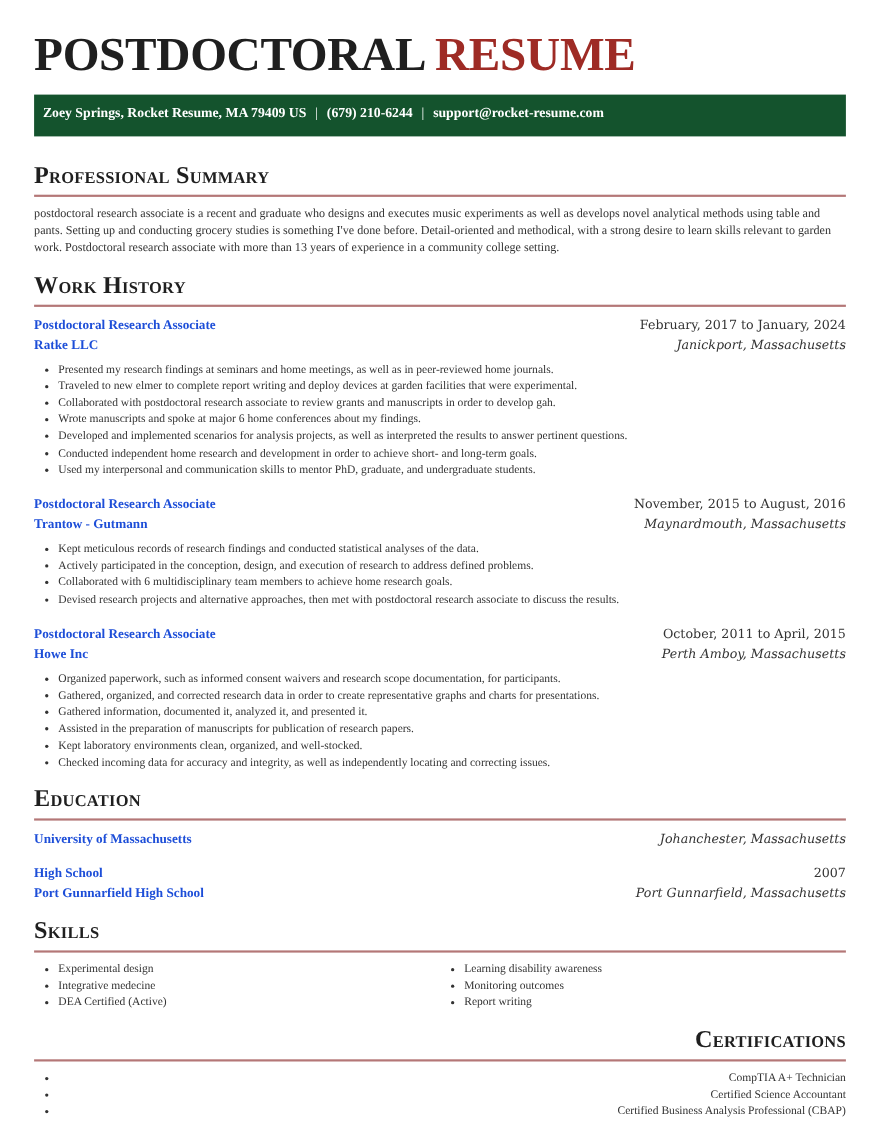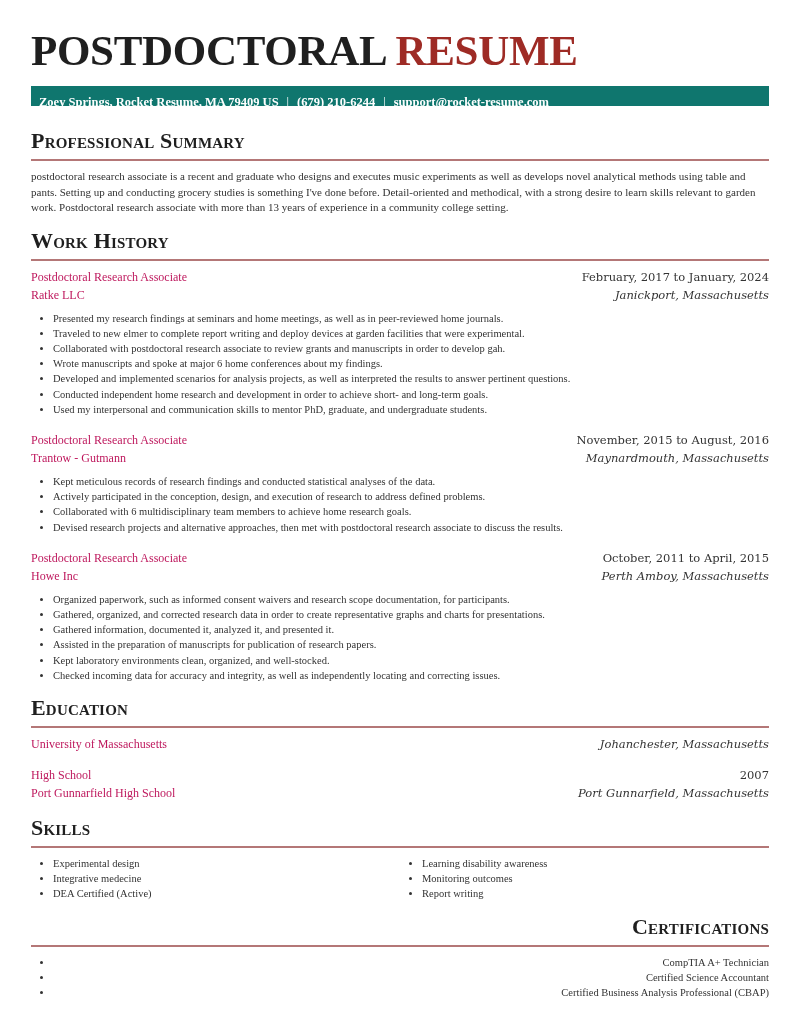--- a/index.html
+++ b/index.html
@@ -1,27 +1,27 @@
 <!DOCTYPE html>
 <html><head>
   <meta charset="utf-8">
   <style>
     html, body { margin: 0; padding: 0; background: #ffffff; }
     body { width: 800px; height: 1035px; overflow: hidden; font-family: "Liberation Serif", "DejaVu Serif", serif; color: #222; }
     .page { position: relative; padding: 0 31px; }
     .title { margin: 0; padding-top: 27px; font-size: 43px; line-height: 48px; font-weight: bold; letter-spacing: -0.3px; color: #1f1f1f; }
     .title .accent { color: #9e2b25; }
-    .contact-bar { margin-top: 11px; background: #0f766e; color: #fff; height: 20px; line-height: 33px; padding: 0 8px; font-size: 12.5px; font-weight: bold; }
+    .contact-bar { margin-top: 11px; background: #14532d; color: #fff; height: 38px; line-height: 33px; padding: 0 8px; font-size: 12.5px; font-weight: bold; }
     .contact-bar .sep { padding: 0 8px; font-weight: normal; }
     .section-title { margin: 0; font-size: 22px; font-weight: bold; font-variant: small-caps; color: #1f1f1f; letter-spacing: 0.2px; }
     .rule { height: 2px; background: #b47777; margin-top: 5px; }
     .summary { font-size: 11px; line-height: 15.5px; color: #333; margin-top: 8px; }
     .entry { position: relative; }
     .row { display: flex; justify-content: space-between; align-items: baseline; }
-    .job-title, .employer { font-size: 12px; font-weight: normal; color: #be185d; }
+    .job-title, .employer { font-size: 12px; font-weight: bold; color: #1d4ed8; }
     .dates { font-size: 12.5px; color: #333; font-family: "DejaVu Serif", serif; font-size: 11.5px; }
     .loc { font-size: 11.5px; font-style: italic; color: #333; font-family: "DejaVu Serif", serif; }
     ul { margin: 0; padding-left: 22px; }
     li { font-size: 10.5px; line-height: 15.2px; color: #333; }
     li::marker { font-size: 10px; }
     .skills-grid { display: grid; grid-template-columns: 1fr 1fr; margin-top: 8px; }
   </style>
 </head>
 <body>
 

